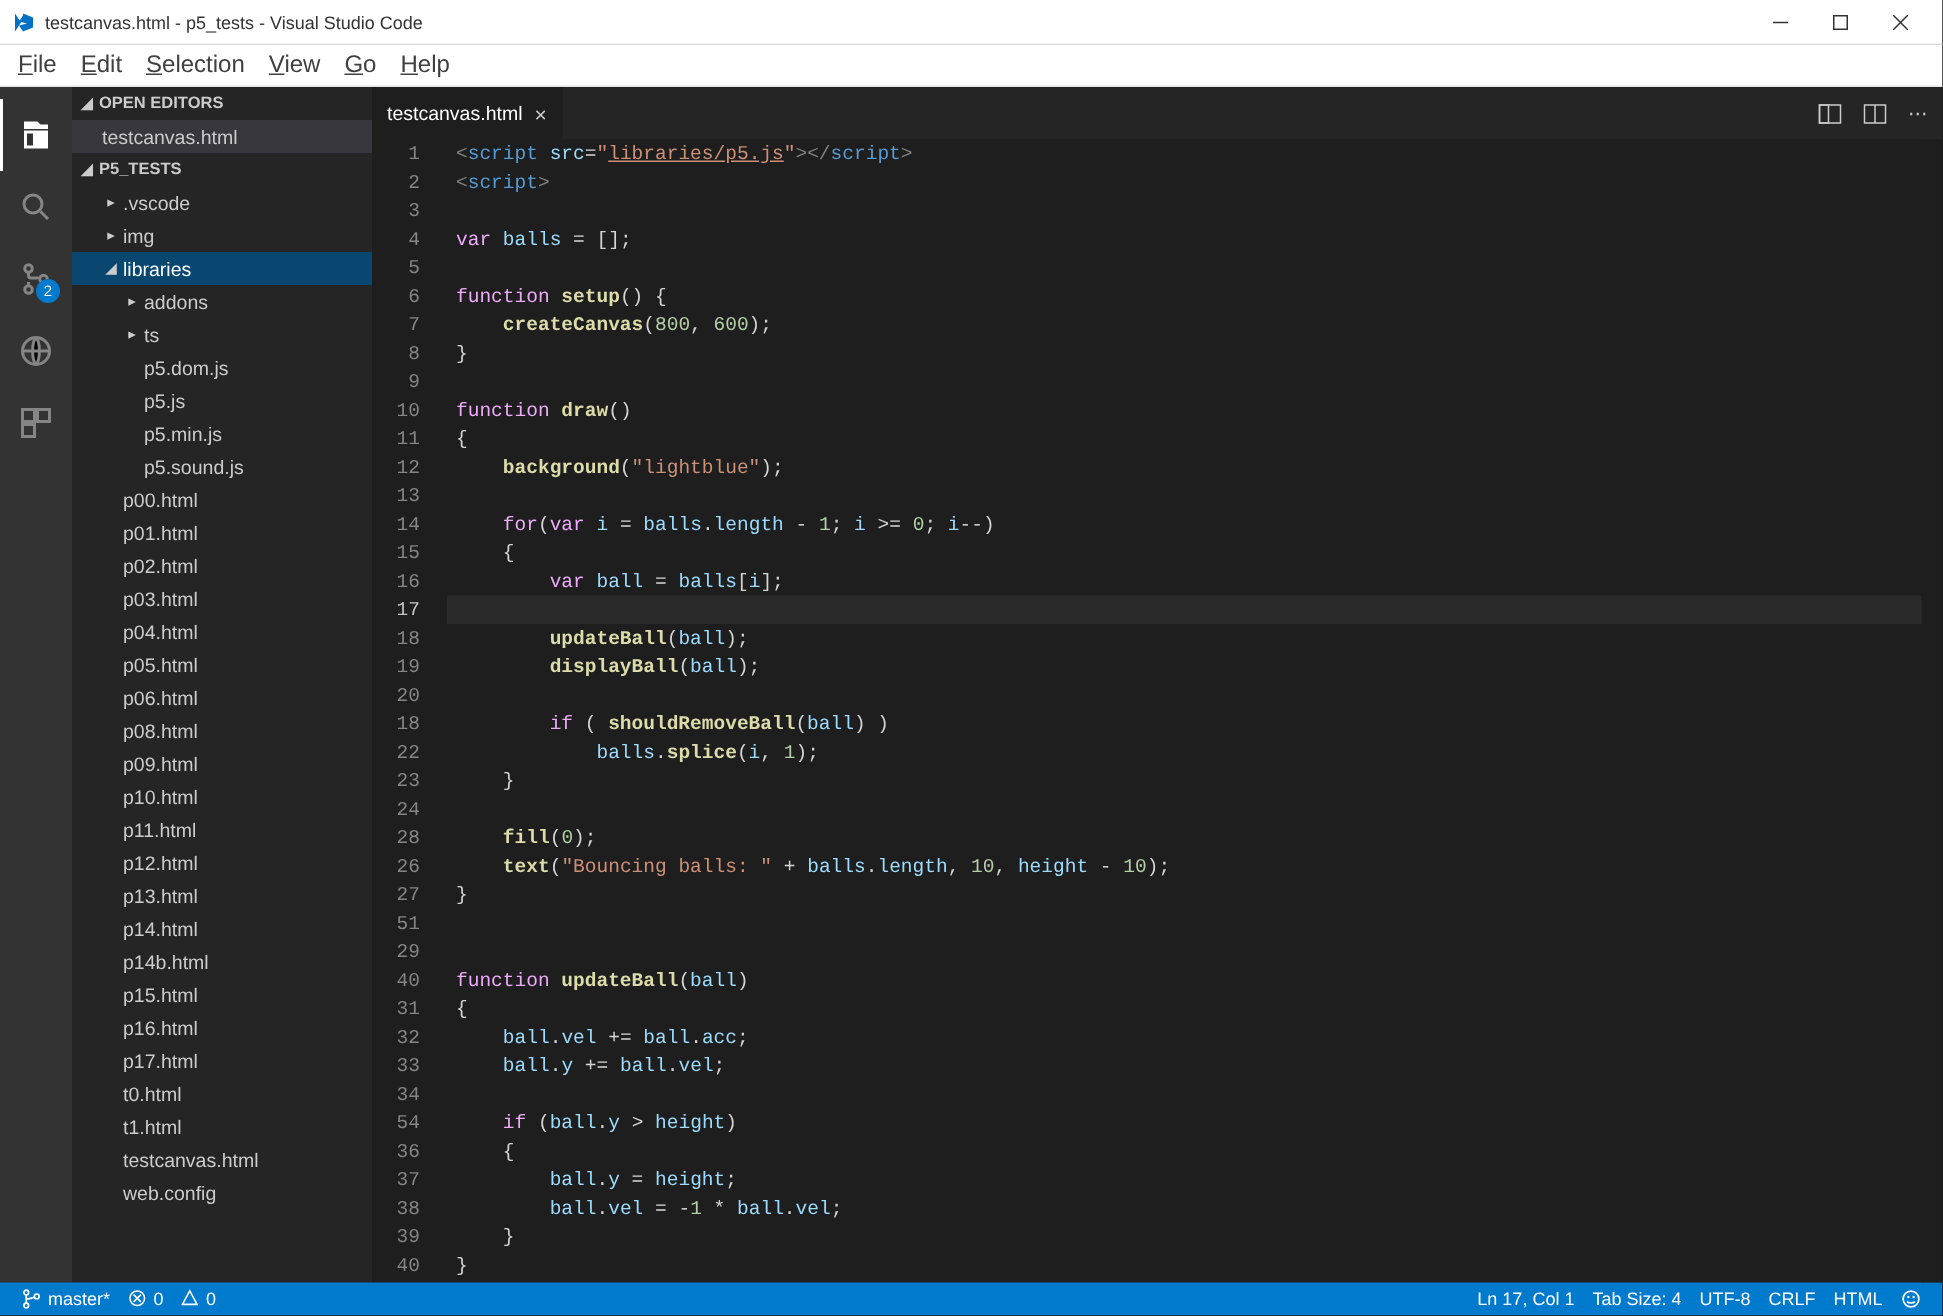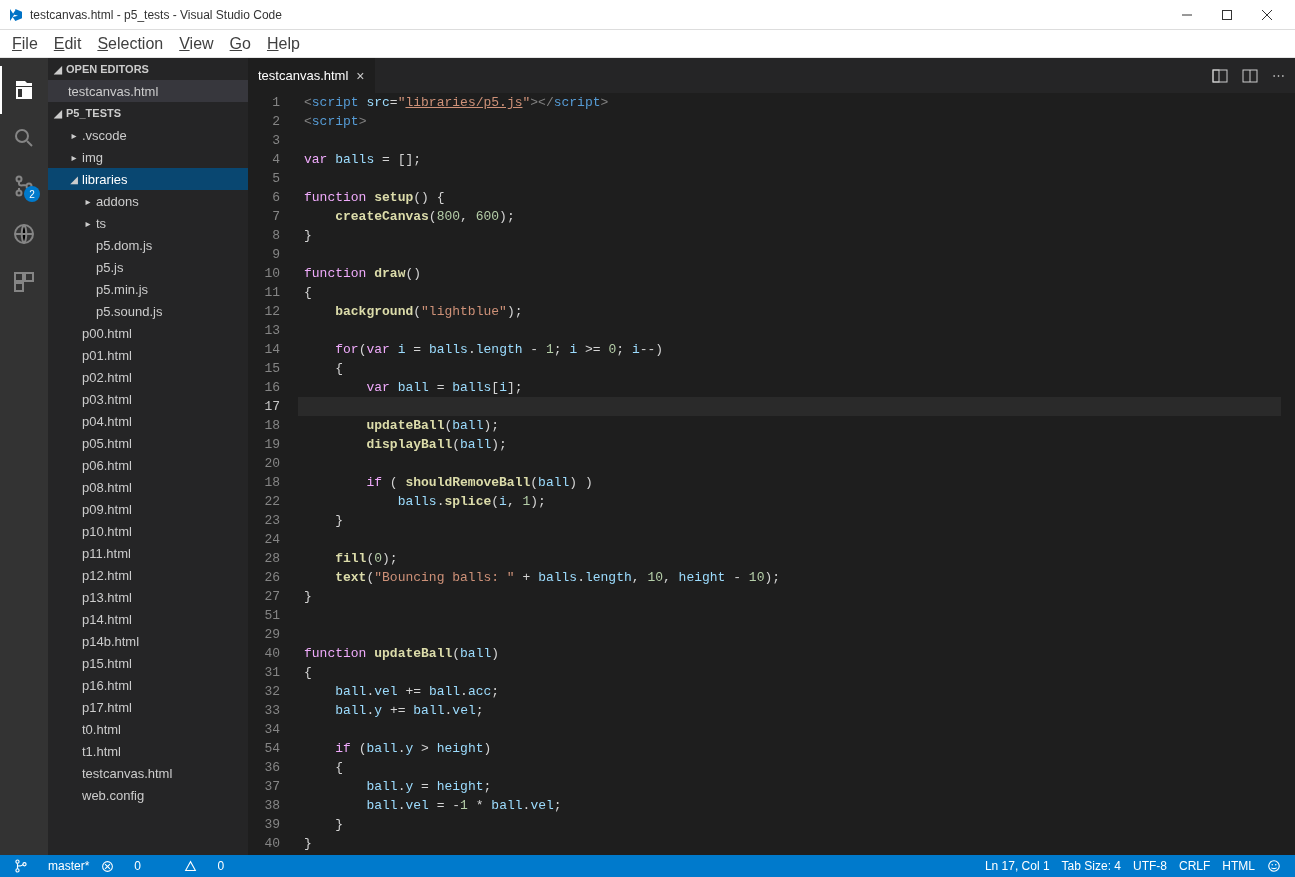--- a/index.html
+++ b/index.html
@@ -199,21 +199,21 @@
 }
 .statusbar {
   height: 22px;
   background: #007acc;
   color: #ffffff;
   display: flex;
   align-items: center;
   font-size: 12px;
   padding: 0 8px;
 }
-.statusbar .sb-item { padding: 0 6px; display: flex; align-items: center; gap: 20px; }
+.statusbar .sb-item { padding: 0 6px; display: flex; align-items: flex-start; gap: 4px; }
 .statusbar .spacer { flex: 1; }
 svg { display: block; }
 </style>
 </head>
 <body>
 
 <div class="titlebar">
   <svg class="vs-icon" viewBox="0 0 24 24">
       <path fill="#0072c6" d="M3 3l6 9-6 9V3zm8 0l10 4v10l-10 4-4-6 8-2-8-2 4-6z"></path>
     </svg>

